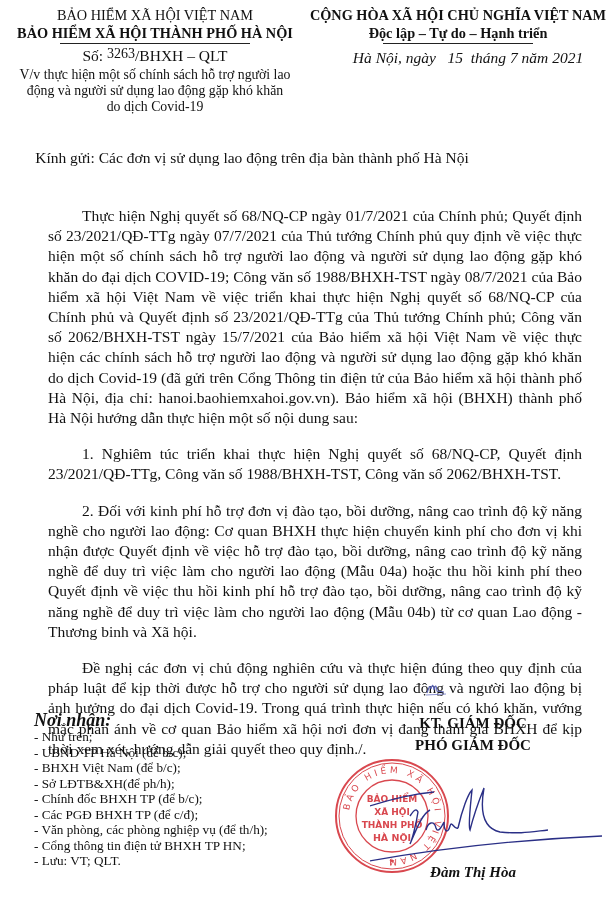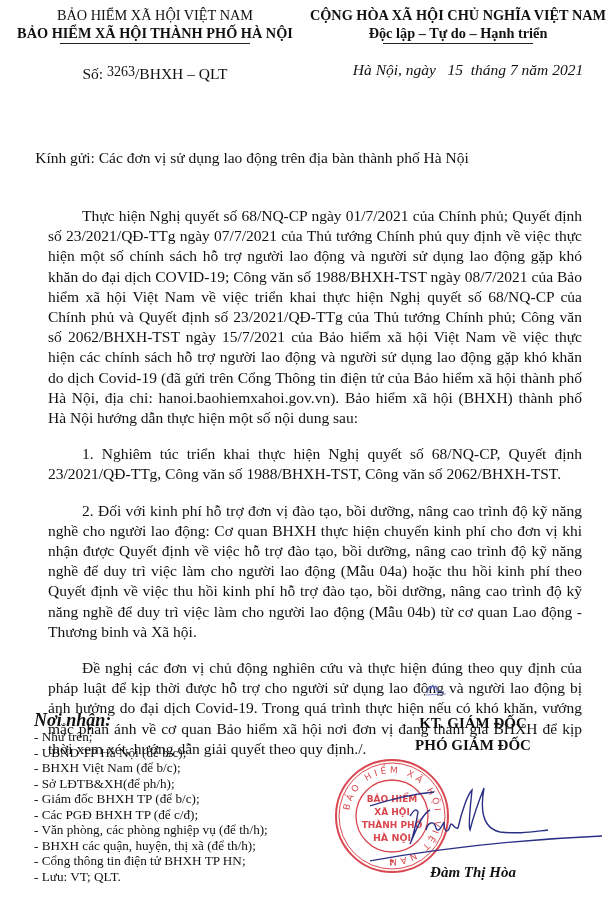--- a/index.html
+++ b/index.html
@@ -9,24 +9,24 @@
     color: #111111;
   }
   .abs { position: absolute; }
   .center { text-align: center; }
   .hdr-left { left: 0; width: 310px; top: 6px; }
   .hdr-right { left: 300px; width: 316px; top: 6px; text-align: center; }
   .hdr-line { font-size: 14.3px; line-height: 18px; white-space: nowrap; }
   .bold { font-weight: bold; }
   .italic { font-style: italic; }
   .uline { display: block; height: 0; border-top: 1.3px solid #222; margin: 1px auto 0; }
-  .soh { font-size: 15.5px; line-height: 20px; margin-top: 20px; }
+  .soh { font-size: 15.5px; line-height: 20px; margin-top: 2px; }
   .soh .num { font-size: 14px; position: relative; top: -3px; }
   .subject { font-size: 13.8px; line-height: 16px; margin-top: 0; }
-  .date { font-size: 15.5px; line-height: 20px; margin-top: 16px; padding-left: 20px; font-style: italic; }
+  .date { font-size: 15.5px; line-height: 20px; margin-top: 4px; padding-left: 20px; font-style: italic; }
   .kg { left: 0; width: 504px; top: 148px; font-size: 15.5px; line-height: 20px; }
   .body {
     left: 32px; width: 566px; top: 190px;
     font-size: 15.5px; line-height: 20.2px; text-align: justify;
   }
   .body p { margin: 16px; text-indent: 34px; }
   .recv {
     left: 34px; top: 711px; width: 260px;
     font-size: 13.2px; line-height: 15.5px; white-space: nowrap;
   }
@@ -40,20 +40,25 @@
 </head>
 <body>
 
 <div class="abs hdr-left center">
   <div class="hdr-line">BẢO HIỂM XÃ HỘI VIỆT NAM</div>
   <div class="hdr-line bold">BẢO HIỂM XÃ HỘI THÀNH PHỐ HÀ NỘI</div>
   <span class="uline" style="width:190px"></span>
   <div class="soh">
     <span>Số:</span>
     <span class="num">3263</span><span>/BHXH – QLT</span>
+  </div>
+  <div class="subject">
+    <div>V/v thực hiện một số chính sách hỗ trợ người lao</div>
+    <div>động và người sử dụng lao động gặp khó khăn</div>
+    <div>do dịch Covid-19</div>
   </div>
 </div>
 
 <div class="abs hdr-right center">
   <div class="hdr-line bold">CỘNG HÒA XÃ HỘI CHỦ NGHĨA VIỆT NAM</div>
   <div class="hdr-line bold">Độc lập – Tự do – Hạnh triển</div>
   <span class="uline" style="width:150px"></span>
   <div class="date italic" style="white-space:pre">Hà Nội, ngày   15  tháng 7 năm 2021</div>
 </div>
 
@@ -70,24 +75,23 @@
   <path d="M3 12 C5 6,6 3,7 8 C8 4,9 2,10 9 C11 5,12 2,13 10 L20 11" fill="none" stroke="#5a63b8" stroke-width="1.1"></path>
   <path d="M2 14 L22 13" fill="none" stroke="#7a82c8" stroke-width="0.9"></path>
 </svg>
 
 <div class="abs recv">
   <div class="title">Nơi nhận:</div>
   <div>- Như trên;</div>
   <div>- UBND TP Hà Nội (để b/c);</div>
   <div>- BHXH Việt Nam (để b/c);</div>
   <div>- Sở LĐTB&amp;XH(để ph/h);</div>
-  <div>- Giám đốc BHXH TP (để b/c);</div>
+  <div>- Chính đốc BHXH TP (để b/c);</div>
   <div>- Các PGĐ BHXH TP (để c/đ);</div>
   <div>- Văn phòng, các phòng nghiệp vụ (để th/h);</div>
-  <div>- BHXH các quận, huyện, thị xã (để th/h);</div>
   <div>- Cổng thông tin điện tử BHXH TP HN;</div>
   <div>- Lưu: VT; QLT.</div>
 </div>
 
 <div class="abs sign center">
   <div>KT. GIÁM ĐỐC</div>
   <div>PHÓ GIÁM ĐỐC</div>
 </div>
 
 <svg class="abs stamp" viewBox="0 0 118 118">

